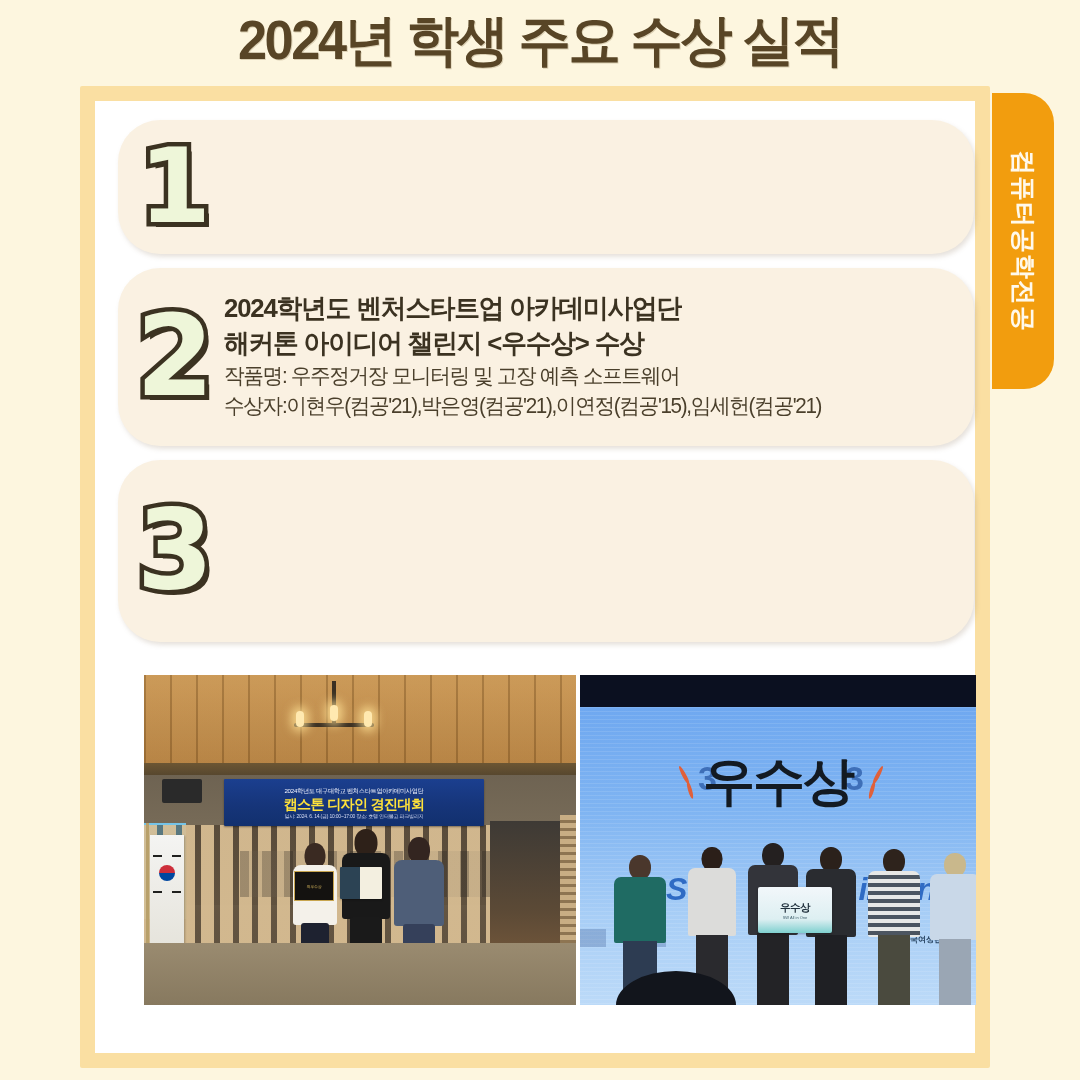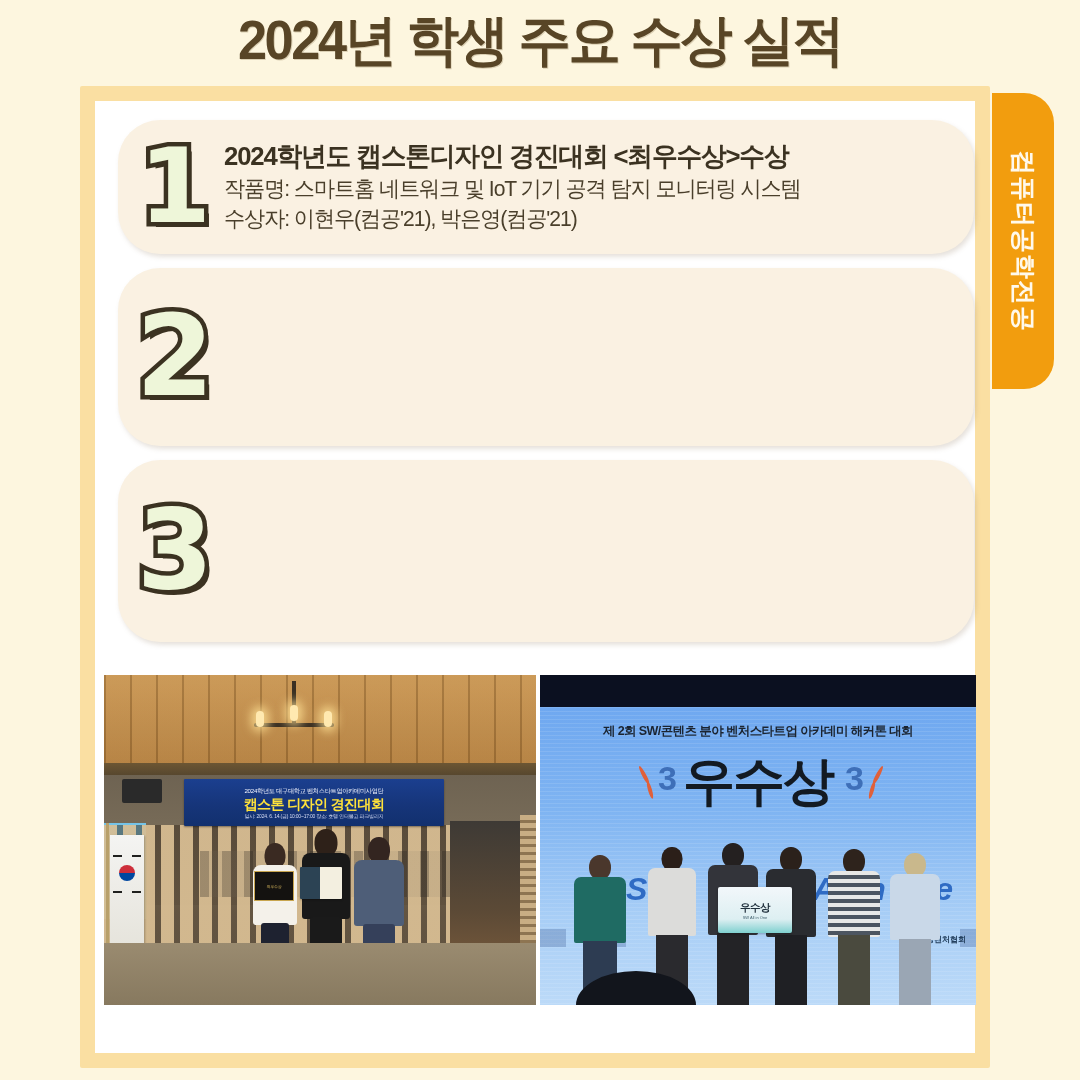--- a/index.html
+++ b/index.html
@@ -157,21 +157,21 @@
     top: 675px;
     width: 872px;
     height: 330px;
     display: flex;
     gap: 4px;
   }
   .photo {
     position: relative;
     overflow: hidden;
   }
-  .photo--left  { flex: 0 0 432px; }
+  .photo--left  { flex: 0 0 432px; margin-left: 40px; }
   .photo--right { flex: 1 1 auto; }
 
   
   .p1-bg {
     position: absolute; inset: 0;
     background:
       linear-gradient(180deg, #C08C46 0%, #B07E3D 22%, #8D6B3E 30%, #7A6345 36%, #6E6049 44%, #9E8E72 60%, #8C7E66 72%, #7E7260 100%);
   }
   .p1-ceiling {
     position: absolute; left:0; top:0; width:100%; height:92px;
@@ -407,29 +407,30 @@
 </div>
 
 <div class="frame">
   <div class="frame-inner"></div>
 </div>
 
 <div class="cards">
 
   <div class="card card--1">
     <div class="card-number">1</div>
-    <div class="card-body">
-      <div class="card-title">2024학년도 캡스톤디자인 경진대회 &lt;최우수상&gt;수상</div>
-      <div class="card-line">작품명: 스마트홈 네트워크 및 IoT 기기 공격 탐지 모니터링 시스템</div>
-      <div class="card-line">수상자: 이현우(컴공'21), 박은영(컴공'21)</div>
-    </div>
   </div>
 
   <div class="card card--2">
     <div class="card-number">2</div>
+    <div class="card-body">
+      <div class="card-title">2024학년도 벤처스타트업 아카데미사업단</div>
+      <div class="card-title">해커톤 아이디어 챌린지 &lt;우수상&gt; 수상</div>
+      <div class="card-line">작품명: 우주정거장 모니터링 및 고장 예측 소프트웨어</div>
+      <div class="card-line">수상자:이현우(컴공'21),박은영(컴공'21),이연정(컴공'15),임세헌(컴공'21)</div>
+    </div>
   </div>
 
   <div class="card card--3">
     <div class="card-number">3</div>
   </div>
 
 </div>
 
 <div class="photos">
 
@@ -493,21 +494,20 @@
       <span>최우수상</span>
     </div>
     <div class="p1-cert"></div>
     <div class="p1-floor"></div>
   </div>
 
   <div class="photo photo--right">
     <div class="p2-bg"></div>
     <div class="p2-screen"></div>
 
-    <div class="p2-toptext">제 2회 SW/콘텐츠 분야 벤처스타트업 아카데미 해커톤 대회</div>
 
     <div class="p2-laurel l">
       <span>3</span>
       <span class="leaf"></span><span class="leaf2"></span>
     </div>
     <div class="p2-laurel r">
       <span>3</span>
       <span class="leaf"></span><span class="leaf2"></span>
     </div>
     <div class="p2-award">우수상</div>

